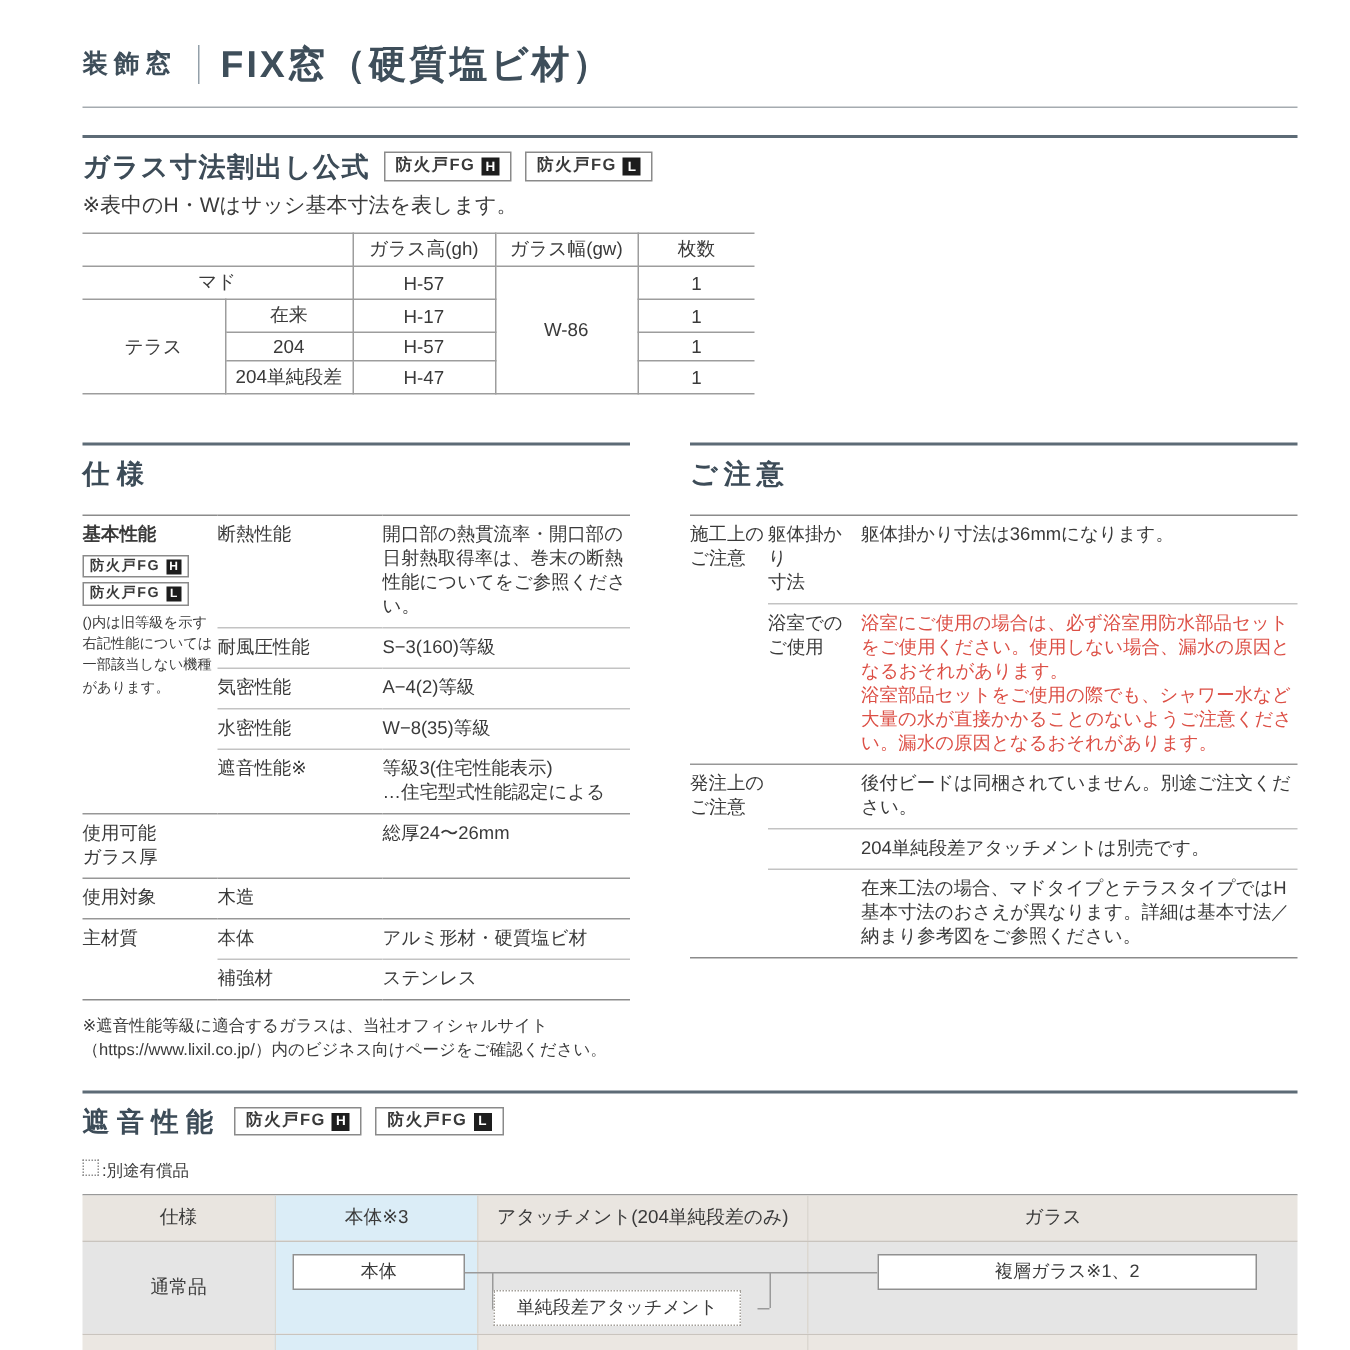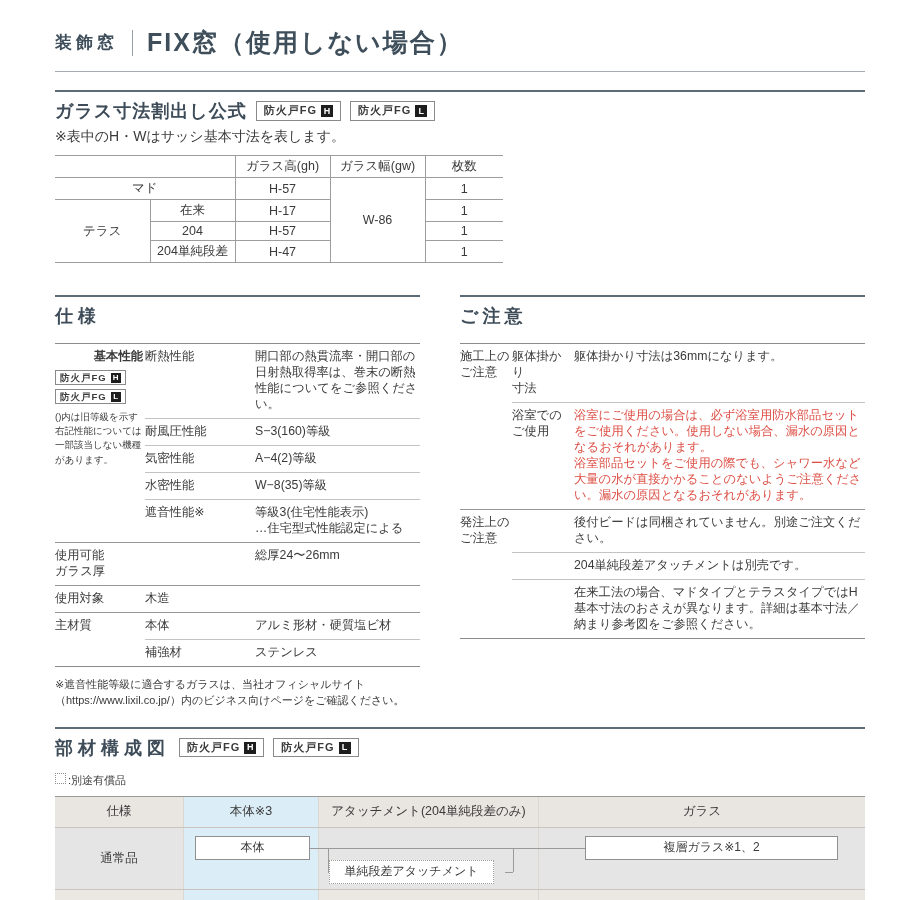--- a/index.html
+++ b/index.html
@@ -50,21 +50,21 @@
                 border-top:1px solid #8b8b8b; border-bottom:1px solid #8b8b8b; line-height:1.3; }
   .spec-table td { vertical-align:top; padding:5px 2px 5px 0; text-align:left; }
   .spec-table tr.inner td { border-top:1px solid #c3c3c3; }
   .spec-table tr.group td { border-top:1px solid #979797; }
   .spec-table td.c1 { width:90px; }
   .spec-table td.lbl { width:110px; }
   .notes-table td.c1 { width:52px; }
   .notes-table td.lbl { width:62px; }
   .notes-table td.ord { padding-left:62px; }
   .red { color:#dc4f45; }
-  .sidebar-title { font-weight:bold; margin-bottom:2px;text-align:right; }
+  .sidebar-title { font-weight:bold; margin-bottom:2px; }
   .sidebar-note { font-size:9.5px; line-height:1.5; margin-top:5px; }
   .spec-footnote { font-size:11px; line-height:1.5; margin-top:9px; }
 
   
   .legend-row { display:flex; align-items:flex-start; margin-top:13px; font-size:11px; }
   .legend-box { display:inline-block; width:11px; height:11px; border:1px dotted #8f8f8f;
                 background:#fff; margin-right:2px; }
   .comp-table { margin-top:8px; border-top:1px solid #999; border-bottom:1px solid #999; font-size:12.5px; }
   .comp-row { display:grid; grid-template-columns:128px 135px 220px 327px; }
   .comp-row + .comp-row { border-top:1px solid #c9c4be; }
@@ -85,21 +85,21 @@
 </style>
 </head>
 <body>
 
 <div class="page">
 <div class="content">
 
   <div class="title-row">
     <span class="category">装飾窓</span>
     <span class="title-divider"></span>
-    <span class="main-title">FIX窓（使用しない場合）</span>
+    <span class="main-title">FIX窓（硬質塩ビ材）</span>
   </div>
   <div class="header-rule"></div>
 
   <div class="section">
     <div class="section-head">
       <h2 style="letter-spacing:1px;">ガラス寸法割出し公式</h2>
       <span class="badge">
         <span>防火戸FG</span>
         <span class="sq">H</span>
       </span>
@@ -246,21 +246,21 @@
         <tr class="inner">
           <td colspan="2" class="ord">在来工法の場合、マドタイプとテラスタイプではH基本寸法のおさえが異なります。詳細は基本寸法／納まり参考図をご参照ください。</td>
         </tr>
       </tbody>
           </table>
     </div>
   </div>
 
   <div class="section">
     <div class="section-head">
-      <h2 style="letter-spacing:5px;">部材構成図</h2>
+      <h2 style="letter-spacing:5px;">遮音性能</h2>
       <span class="badge">
         <span>防火戸FG</span>
         <span class="sq">H</span>
       </span>
       <span class="badge">
         <span>防火戸FG</span>
         <span class="sq">L</span>
       </span>
     </div>
 

